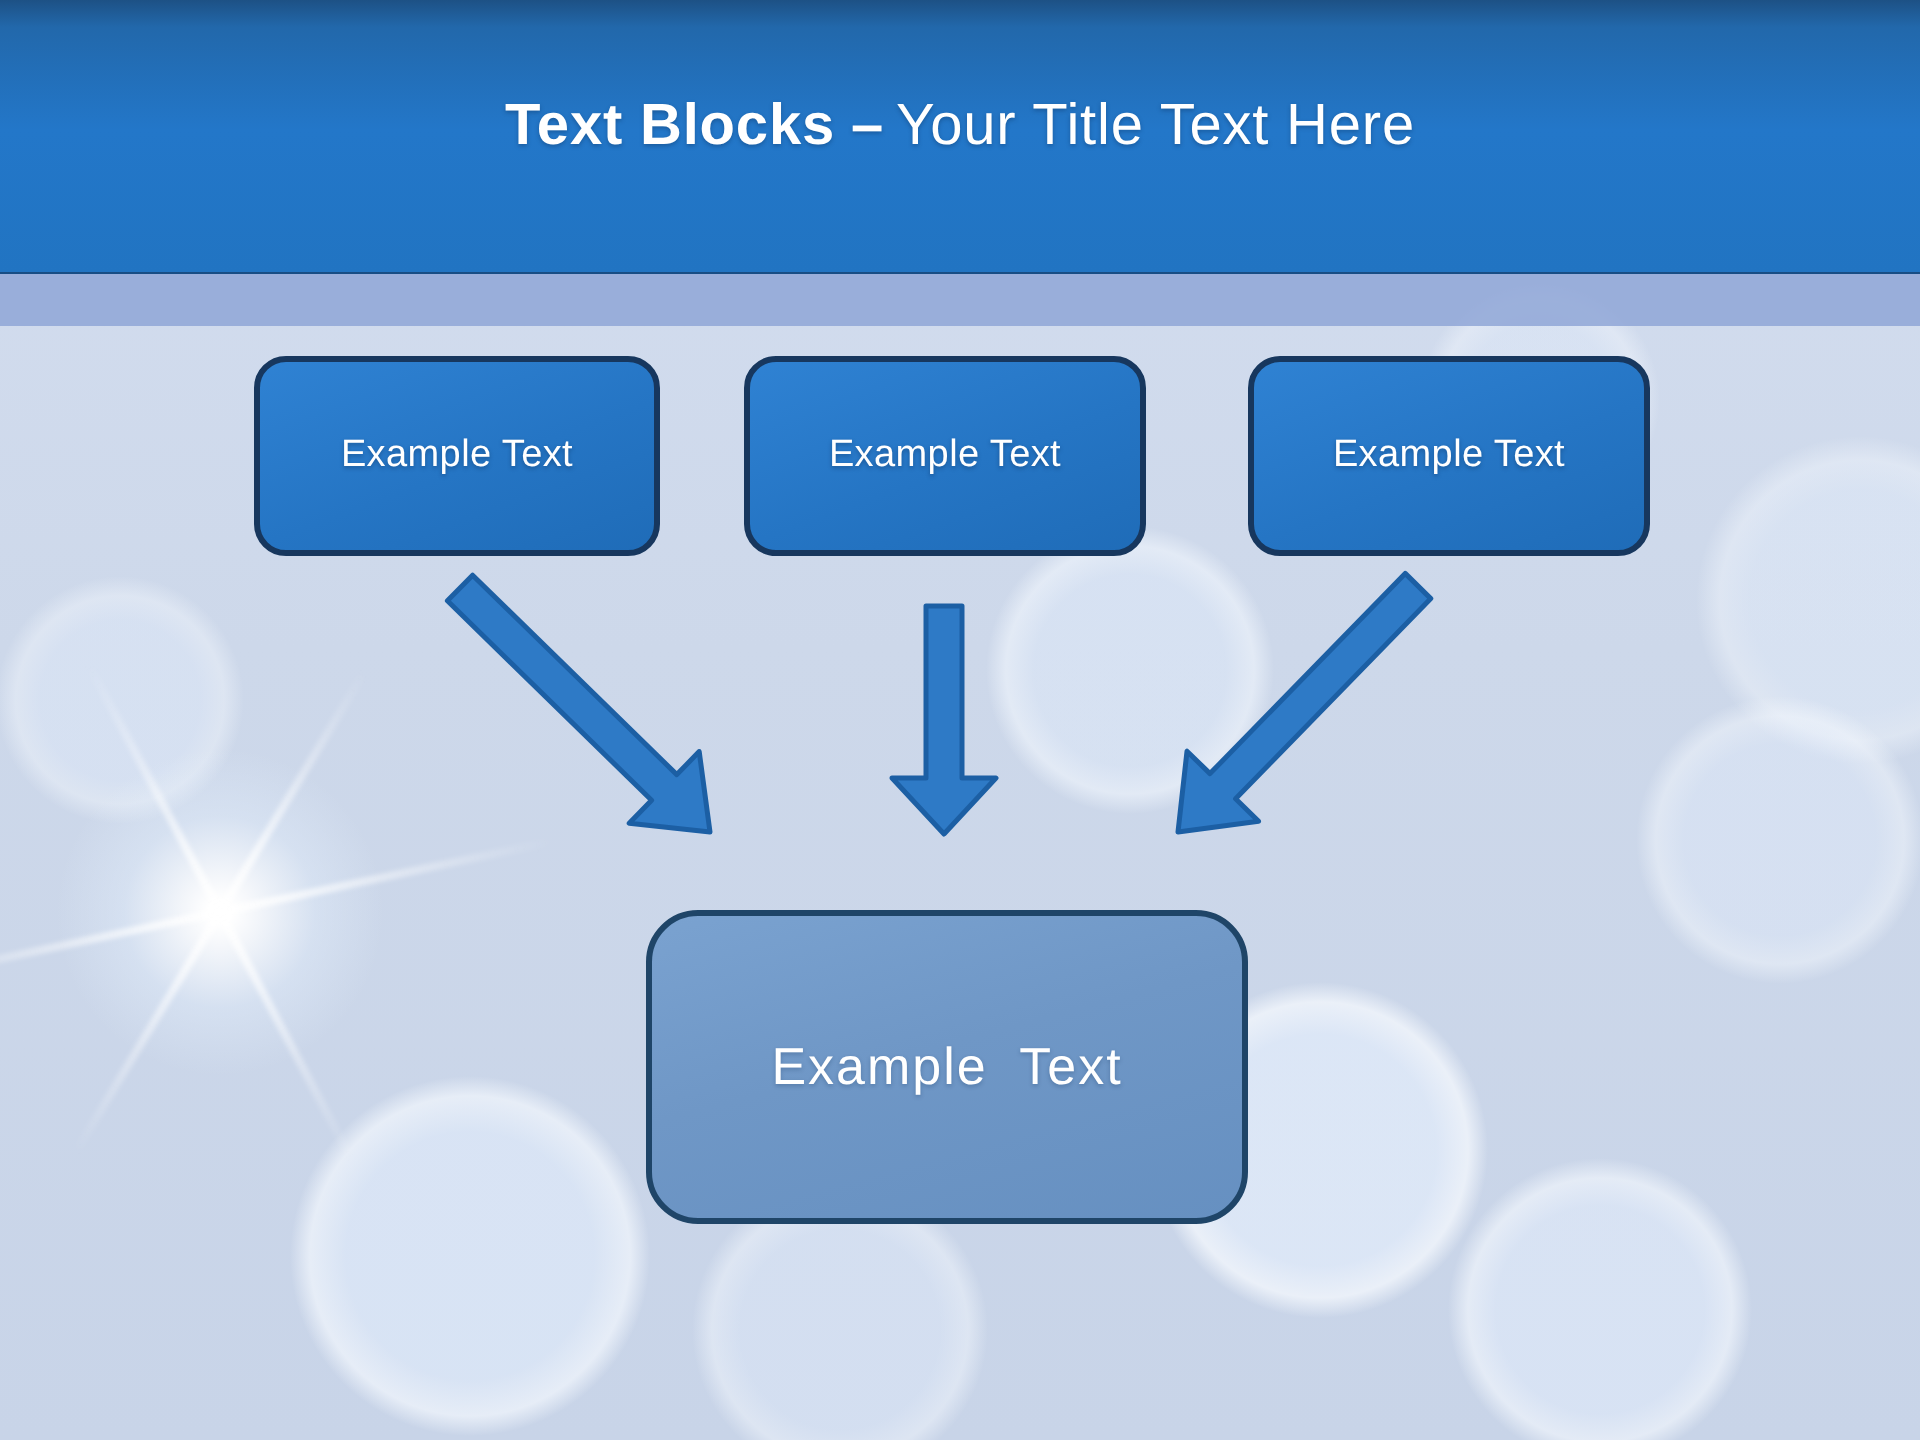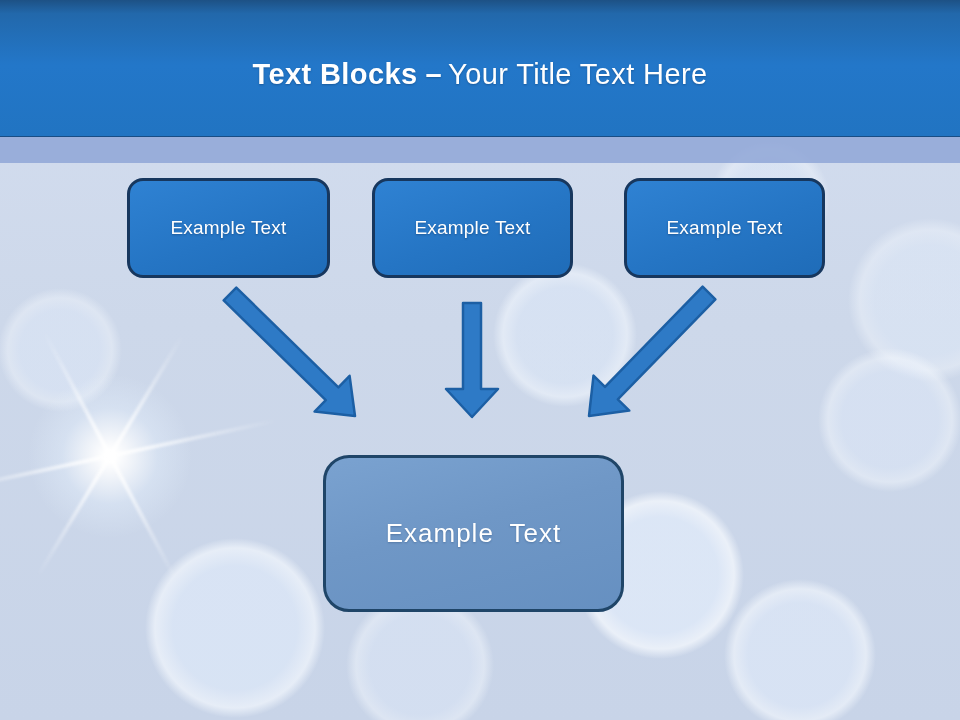--- a/index.html
+++ b/index.html
@@ -42,21 +42,21 @@
   .header {
     position:absolute; left:0; top:0; width:960px; height:137px; z-index:3;
     background:linear-gradient(180deg, #1d5185 0%, #2268ab 10%, #2377c9 48%, #2174c2 100%);
     border-bottom:1px solid rgba(18,70,130,0.35);
   }
   .header-band {
     position:absolute; left:0; top:137px; width:960px; height:26px; z-index:2;
     background:rgba(140,163,213,0.82);
   }
   .title {
-    position:absolute; left:0; top:55px; width:960px; text-align:center;
+    position:absolute; left:0; top:44px; width:960px; text-align:center;
     color:#ffffff; font-size:29px; line-height:38px; letter-spacing:0.4px;
     text-shadow:0 1px 2px rgba(10,40,80,0.35); font-weight:400;
   }
   .title .t-bold, .title .t-dash { font-weight:700; }
   .title .t-dash { margin:0 6px 0 8px; }
 
   
   .block {
     position:absolute; top:178px; height:100px; z-index:4;
     border:3px solid #17375e; border-radius:16px;

